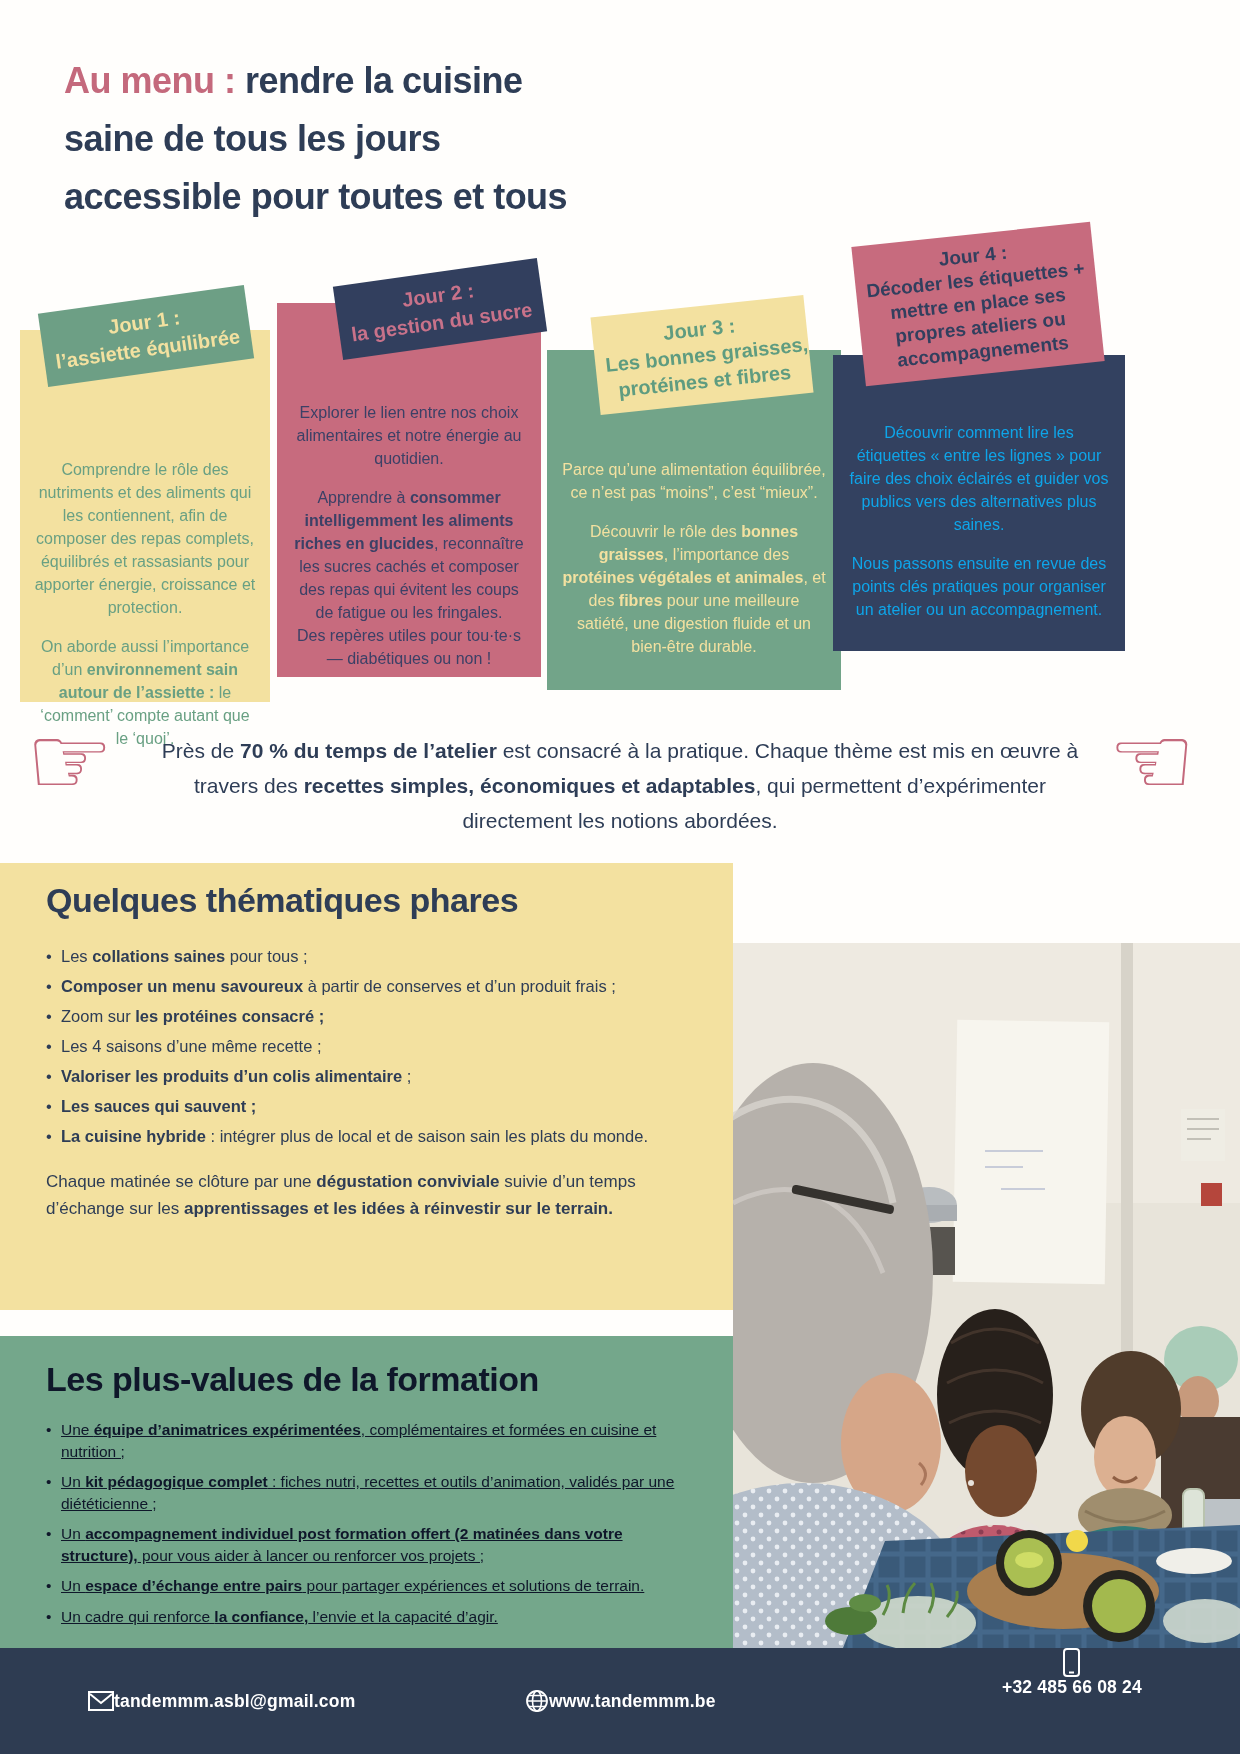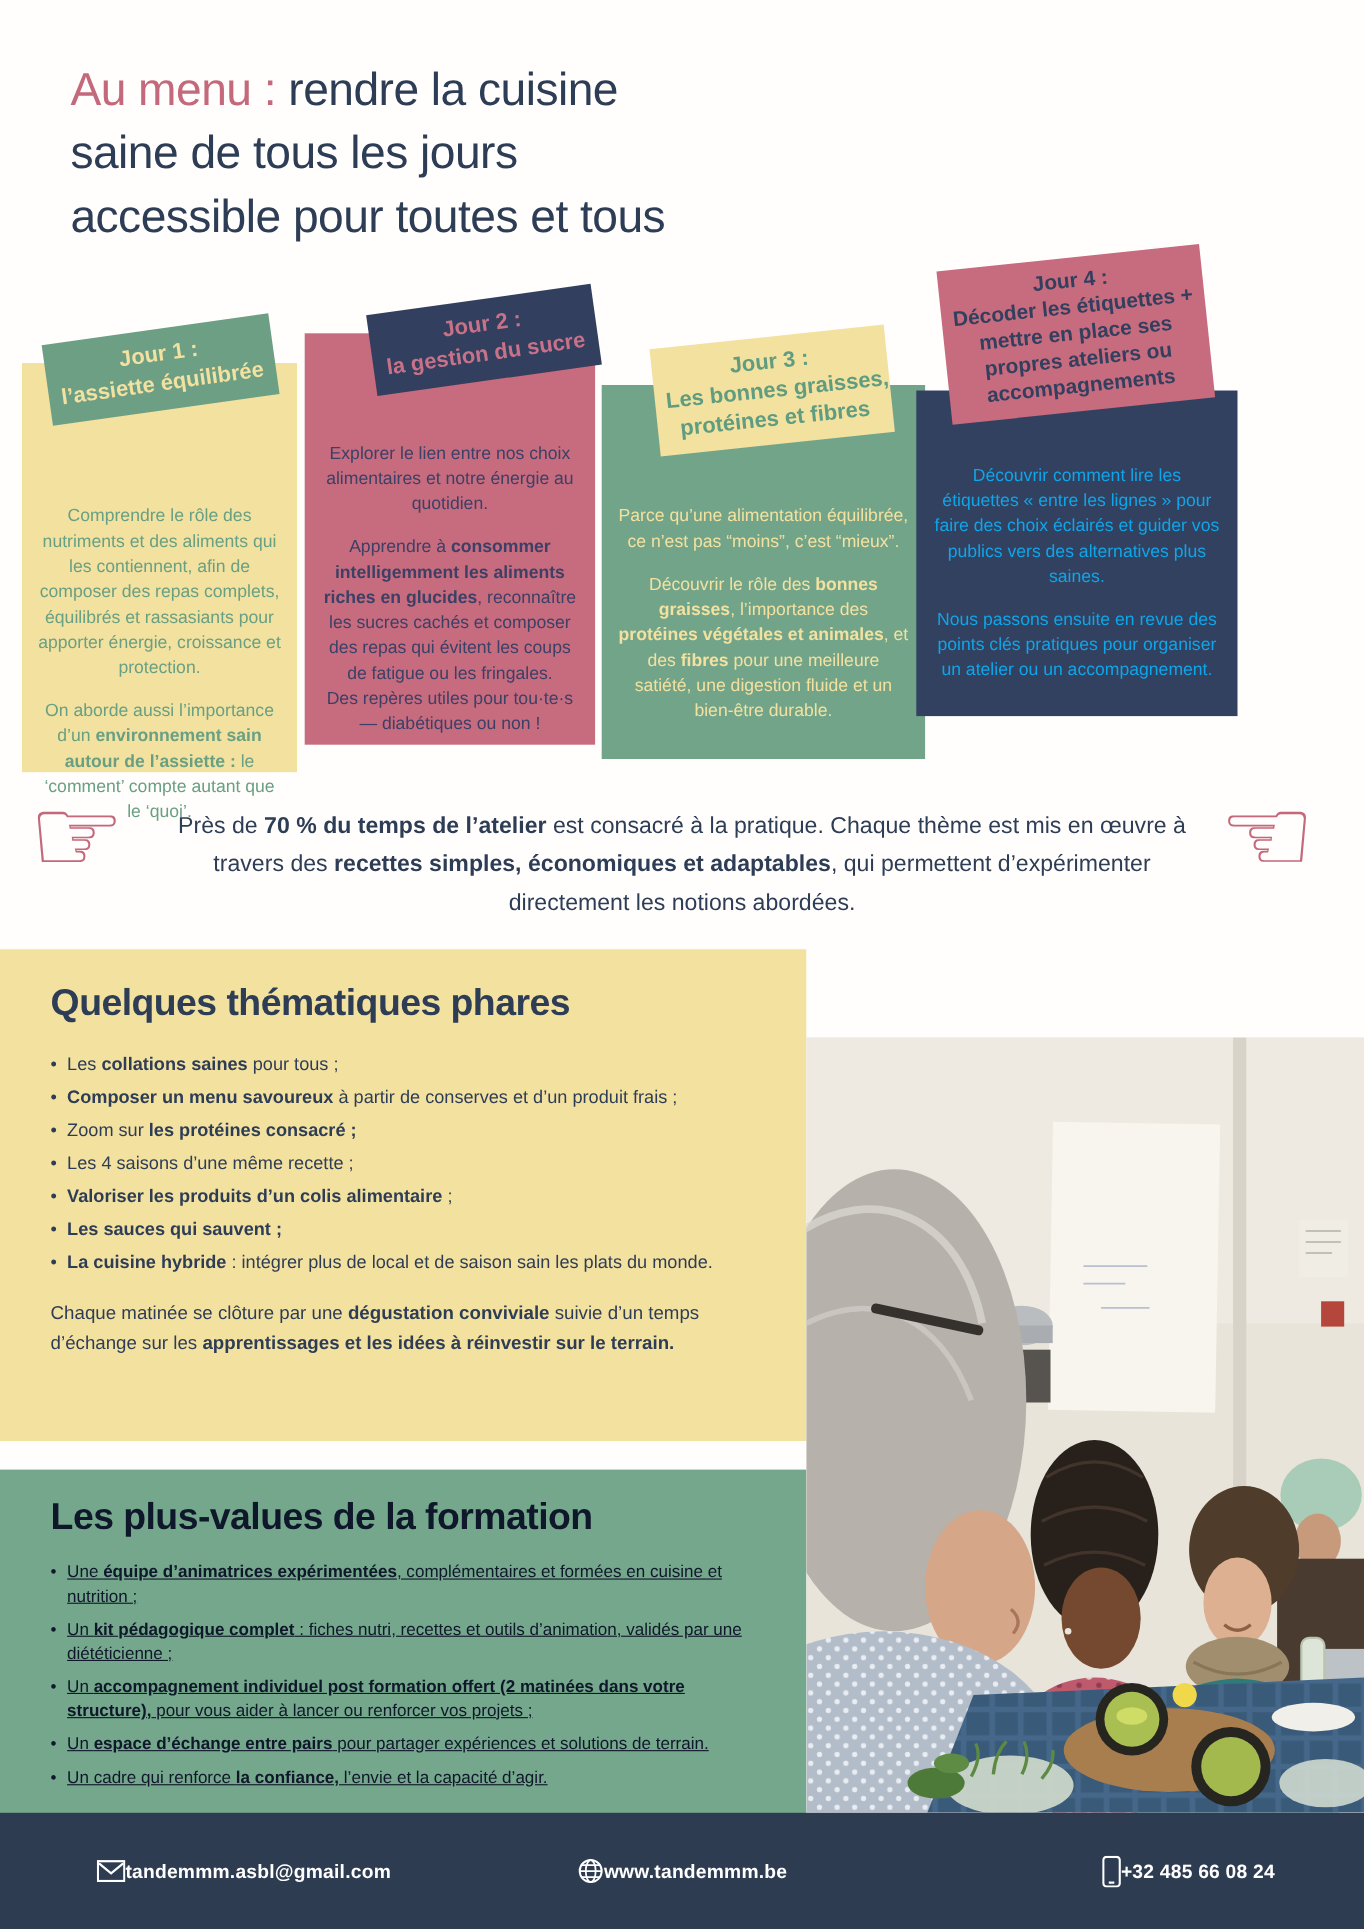--- a/index.html
+++ b/index.html
@@ -1,20 +1,20 @@
 <!DOCTYPE html>
 <html><head>
 <meta charset="utf-8">
 <style>
   html,body{margin:0;padding:0;background:#ffffff;}
   .page{position:relative;width:1240px;height:1754px;background:#fffefc;overflow:hidden;
         font-family:"Liberation Sans",sans-serif;}
 
   
-  .title{position:absolute;left:64px;top:52px;font-weight:normal;font-size:42px;
+  .title{position:absolute;left:64px;top:52px;font-weight:bold;font-size:36px;
          line-height:58px;color:#2e3d56;letter-spacing:-0.5px;}
   .title .accent{color:#c4697c;}
 
   
   .card{position:absolute;box-sizing:border-box;text-align:center;}
   .card p{margin:0 0 16px;font-size:16px;line-height:23px;}
   .card p b{font-weight:bold;}
   .card1{left:20px;top:330px;width:250px;height:372px;background:#f3e1a0;
          padding:128px 14px 0;color:#69a083;}
   .card2{left:277px;top:303px;width:264px;height:374px;background:#c76b7e;
@@ -40,21 +40,21 @@
   .note{position:absolute;left:150px;top:733px;width:940px;text-align:center;
         font-size:21px;line-height:35px;color:#2e3d56;}
   .note b{font-weight:bold;}
   .hand{position:absolute;top:712px;font-size:98px;line-height:1;color:#c4697c;
         font-family:"DejaVu Sans",sans-serif;}
   .hand-left{left:26px;}
   .hand-right{left:1108px;}
 
   
   .panel-themes{position:absolute;left:0;top:863px;width:733px;height:447px;
-                background:#f3e1a0;box-sizing:border-box;padding:30px 46px 0;
+                background:#f3e1a0;box-sizing:border-box;padding:18px 46px 0;
                 color:#2e3d56;overflow:hidden;}
   .panel-themes h2{margin:0 0 24px;font-size:34px;letter-spacing:-0.5px;}
   .blist{list-style:none;margin:0;padding:0;}
   .panel-themes .blist li{position:relative;padding-left:15px;margin-bottom:6px;
                           font-size:16.5px;line-height:24px;}
   .blist li::before{content:"•";position:absolute;left:0;}
   .closing{margin-top:20px;font-size:17px;line-height:27px;}
 
   
   .panel-plus{position:absolute;left:0;top:1336px;width:733px;height:338px;
@@ -67,21 +67,21 @@
   
   .photo{position:absolute;left:733px;top:943px;width:507px;height:705px;overflow:hidden;}
   .photo svg{display:block;width:100%;height:100%;}
 
   
   .footer{position:absolute;left:0;top:1648px;width:1240px;height:106px;background:#2e3c52;}
   .contact{position:absolute;top:0;height:106px;display:flex;align-items:center;
            color:#ffffff;font-size:17.5px;font-weight:bold;letter-spacing:0.2px;}
   .contact-email{left:88px;}
   .contact-site{left:525px;}
-  .contact-phone{left:1002px;}
+  .contact-phone{left:1002px;flex-direction:column;}
   .cicon{display:flex;align-items:center;}
 </style>
 </head>
 <body>
 
 <div class="page">
 
   <div class="title">
     <div><span class="accent">Au menu :</span><span> rendre la cuisine</span></div>
     <div>saine de tous les jours</div>

